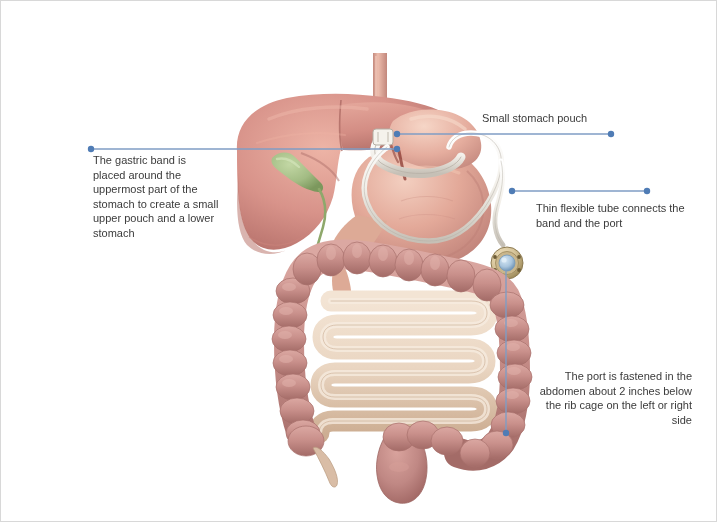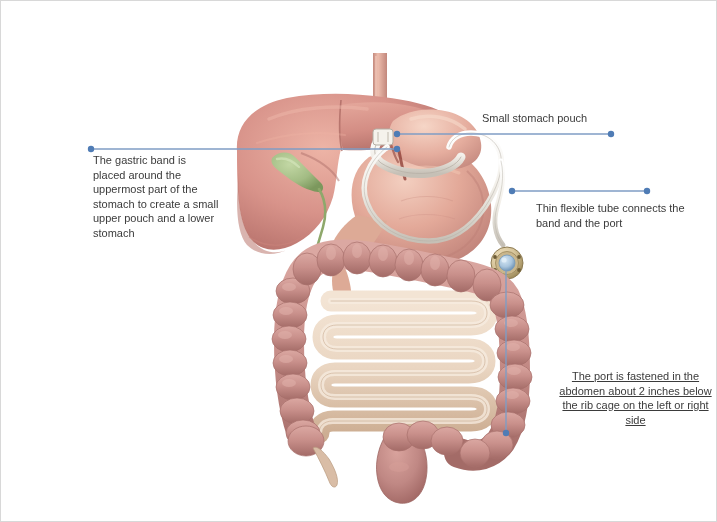--- a/index.html
+++ b/index.html
@@ -45,25 +45,24 @@
     width: 190px;
     text-align: left;
   }
   #lbl-tube {
     left: 535px;
     top: 200px;
     width: 150px;
     text-align: left;
   }
   #lbl-port {
-    left: 552px;
+    left: 526px;
     top: 368px;
     width: 165px;
-    text-align: center;
-    text-decoration: underline;
+    text-align: right;
   }
 </style>
 </head>
 <body>
 
 <div id="canvas">
 
   <svg id="art" viewBox="0 0 717 522" xmlns="http://www.w3.org/2000/svg">
     <defs>
       <radialGradient id="gLiver" cx="40%" cy="35%" r="75%">

